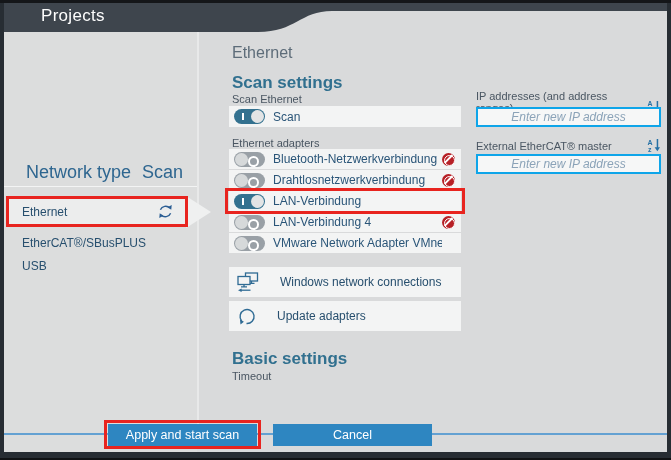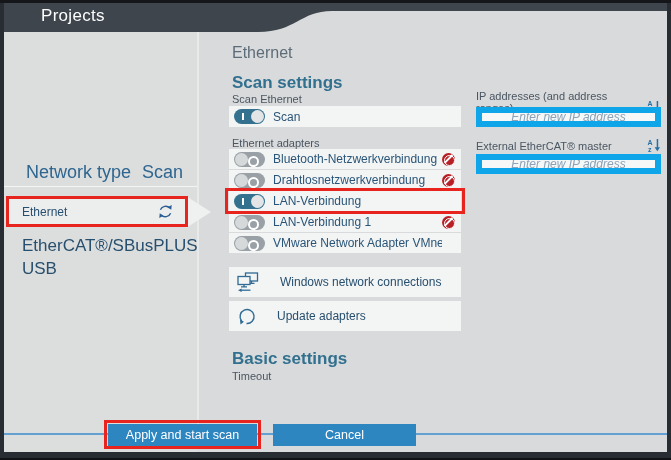--- a/index.html
+++ b/index.html
@@ -19,21 +19,21 @@
   .sidebar-bg { position:absolute; left:4px; top:32px; width:193px; bottom:8px; background:#dcdddd; }
   .v-divider { position:absolute; left:197px; top:32px; height:401px; width:2px; background:#e8e9e9; }
 
   
   .side-head { position:absolute; top:162px; font-size:18px; color:#2e6690; }
   .side-head-left { left:26px; }
   .side-head-right { left:0; width:183px; text-align:right; }
   .side-rule { position:absolute; left:4px; top:186px; width:193px; height:1px; background:#f3f4f4; }
   .side-item-sel { position:absolute; left:8px; top:198px; width:178px; height:27px; background:#eceded; display:flex; align-items:center; padding:0 12px 0 14px; }
   .side-item-sel .lbl { flex:1; font-size:12px; color:#274f6e; }
-  .side-item { position:absolute; left:22px; font-size:17px; color:#274f6e; }
+  .side-item { position:absolute; left:22px; font-size:12px; color:#274f6e; }
   .pointer-tri { position:absolute; left:186px; top:196px; width:0; height:0; border-top:16px solid transparent; border-bottom:16px solid transparent; border-left:25px solid #eff0f0; z-index:2; }
 
   
   .red-box { position:absolute; border:3px solid #e8241f; background:transparent; pointer-events:none; z-index:8; }
 
   
   .main-title { position:absolute; left:232px; top:44px; font-size:16px; font-weight:300; color:#5d6c79; }
   .sec-head { position:absolute; left:232px; font-size:17px; font-weight:700; color:#31708f; }
   .small-label { position:absolute; left:232px; font-size:11px; color:#4a5662; }
 
@@ -63,28 +63,28 @@
   .action-row svg { flex:none; }
 
   
   .timeout-box { position:absolute; left:230px; top:383px; width:161px; height:22px; background:#f6f7f7; border:1px solid #e2e3e3; display:flex; align-items:center; padding-left:10px; }
   .timeout-box .val { font-size:12.5px; color:#1c4a74; }
   .timeout-box .unit { font-size:10px; color:#6b7782; margin-left:5px; padding-top:2px; }
 
   
   .right-label-row { position:absolute; left:476px; width:185px; display:flex; align-items:flex-end; justify-content:space-between; }
   .right-label-row .lbl { font-size:11px; color:#4a5662; }
-  .ip-input { position:absolute; left:476px; width:185px; height:20px; background:#f6f7f7; border:6px solid #0ea5e9; text-align:center; font-family:"Liberation Sans", sans-serif; font-size:12px; font-style:italic; color:#404040; outline:none; }
+  .ip-input { position:absolute; left:476px; width:185px; height:20px; background:#f6f7f7; border:2px solid #0ea5e9; text-align:center; font-family:"Liberation Sans", sans-serif; font-size:12px; font-style:italic; color:#404040; outline:none; }
   .ip-input::placeholder { color:#8ba3b8; font-style:italic; }
 
   
   .blue-line { position:absolute; left:4px; top:433px; width:663px; height:2px; background:#64a1d2; z-index:1; }
   .footer-btn { position:absolute; top:424px; height:22px; background:#2e86c1; border:none; color:#fff; font-family:"Liberation Sans", sans-serif; font-size:12.5px; cursor:pointer; z-index:2; }
   .btn-apply { left:108px; width:149px; }
-  .btn-cancel { left:273px; width:143px; }
+  .btn-cancel { left:273px; width:159px; }
 </style>
 </head>
 <body>
 
 <div class="stage">
 
   <svg class="header-svg" width="671" height="33" viewBox="0 0 671 33">
     <path d="M0,0 H671 V11 H332 C300,11 296,32 258,32 H0 Z" fill="#3e454d"></path>
     <rect x="0" y="0" width="671" height="3" fill="#141619"></rect>
   </svg>
@@ -137,21 +137,21 @@
     <span class="lbl">Drahtlosnetzwerkverbindung</span>
     <span class="blocked-icon"></span>
   </div>
   <div class="row adapter-row on" style="top:191px; height:20px">
     <span class="toggle"></span>
     <span class="lbl">LAN-Verbindung</span>
     <span class="blocked-icon"></span>
   </div>
   <div class="row adapter-row off blocked" style="top:212px; height:20px">
     <span class="toggle"></span>
-    <span class="lbl">LAN-Verbindung 1</span>
+    <span class="lbl">LAN-Verbindung 4</span>
     <span class="blocked-icon"></span>
   </div>
   <div class="row adapter-row off" style="top:233px; height:20px">
     <span class="toggle"></span>
     <span class="lbl">VMware Network Adapter VMnet8</span>
     <span class="blocked-icon"></span>
   </div>
 
   <div class="action-row" style="top:267px">
     <svg width="22" height="20" viewBox="0 0 22 20">

